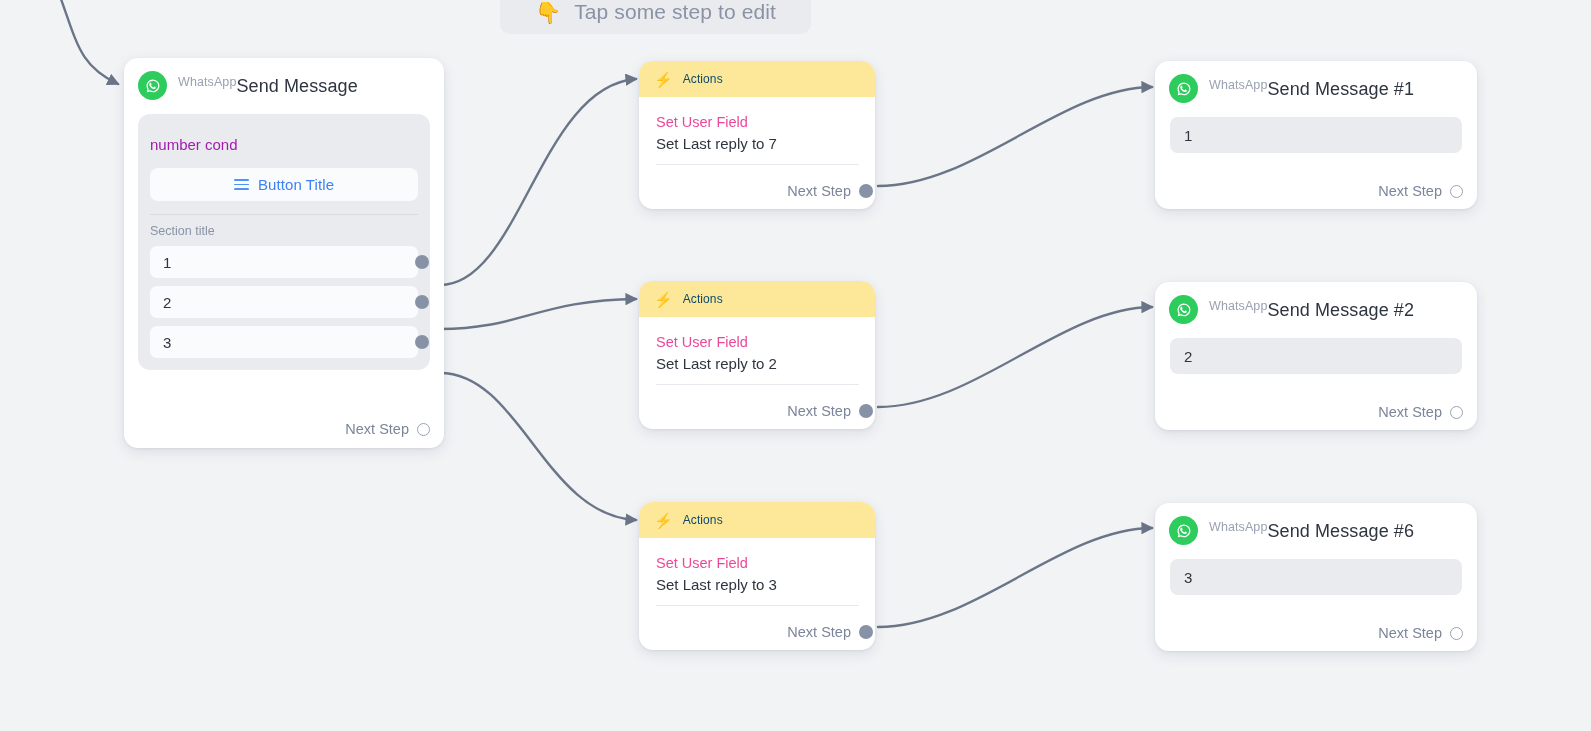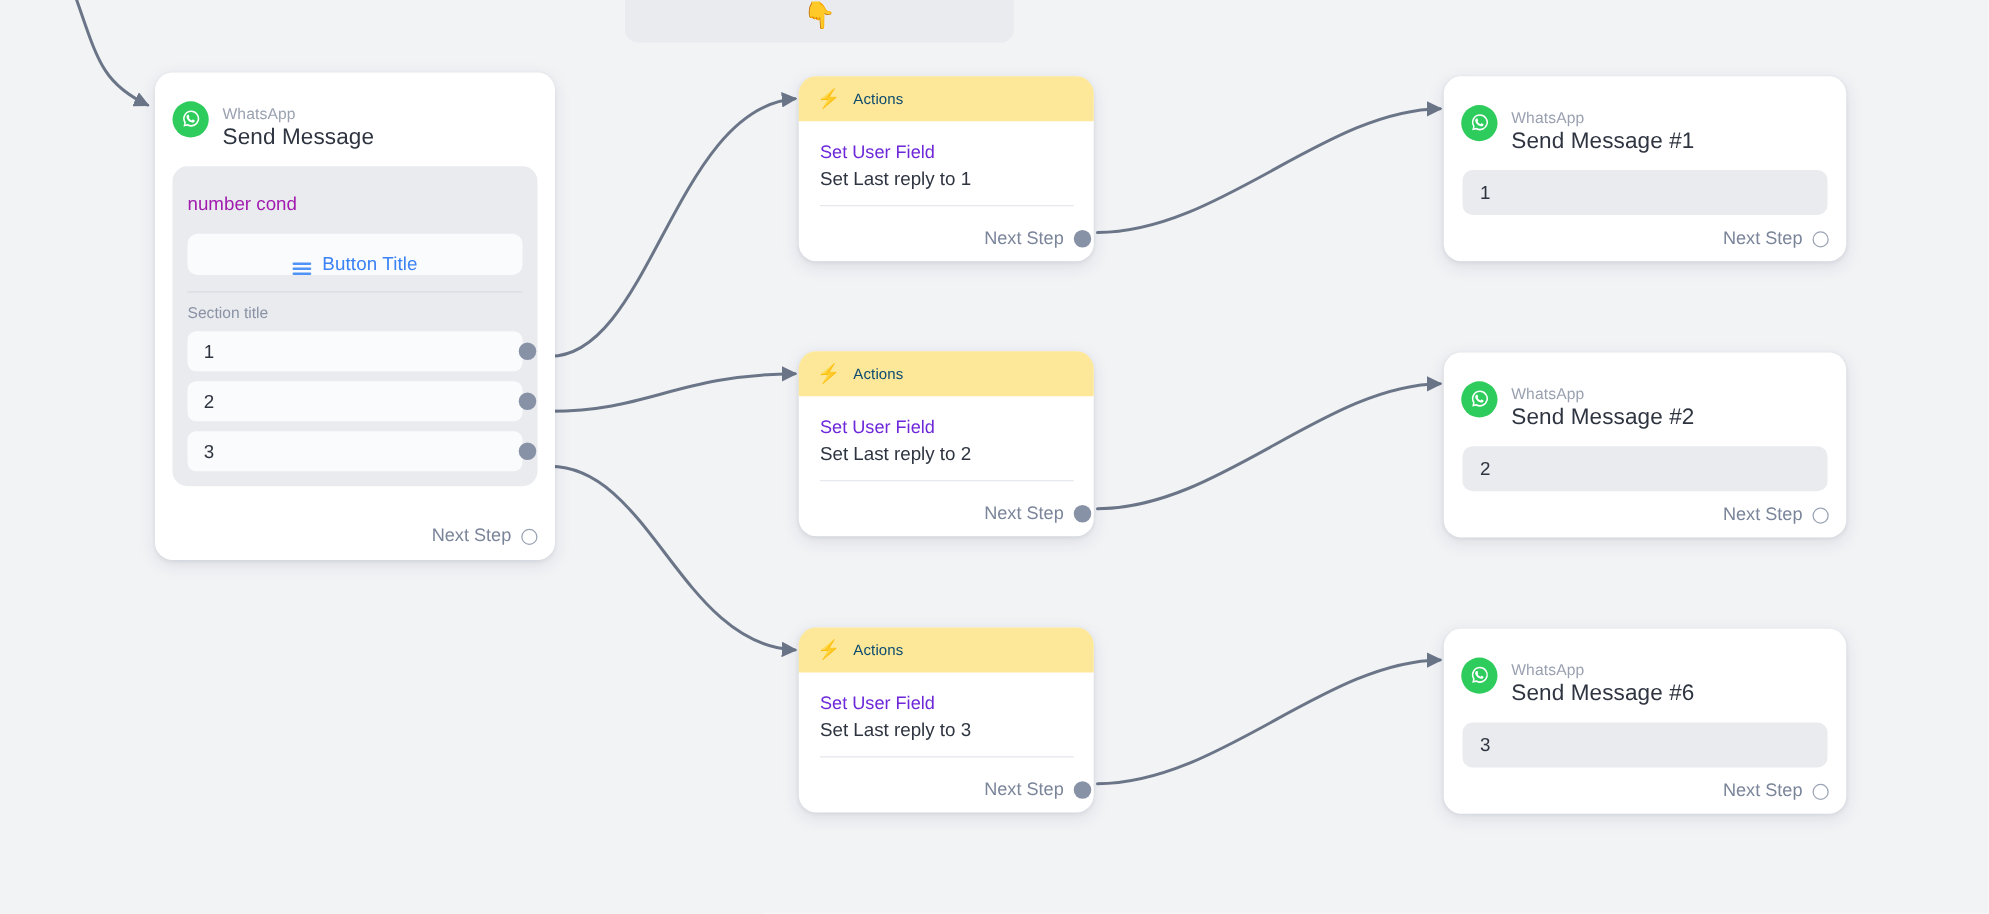--- a/index.html
+++ b/index.html
@@ -66,21 +66,21 @@
     padding: 13px 14px 10px 14px;
   }
   .wa-logo {
     width: 29px; height: 29px;
     border-radius: 50%;
     background: #2ecc5c;
     flex: 0 0 auto;
     display: flex; align-items: center; justify-content: center;
   }
   .wa-logo svg { display: block; }
-  .wa-titles { display: flex; flex-direction: column; line-height: 1.12; margin-top: 13px; }
+  .wa-titles { display: flex; line-height: 1.12; }
   .wa-app {
     font-size: 12.5px;
     color: #9aa1b1;
     letter-spacing: .1px;
   }
   .wa-name {
     font-size: 18px;
     color: #2e3440;
     letter-spacing: .1px;
     margin-top: 1px;
@@ -97,21 +97,21 @@
   }
   .lb-title { font-size: 16px; color: #2e3440; }
   .lb-sub { font-size: 15px; color: #a21caf; margin-top: 8px; }
 
   .btn-title {
     margin-top: 15px;
     height: 33px;
     background: #fafbfc;
     border-radius: 8px;
     display: flex;
-    align-items: flex-end;
+    align-items: center;
     justify-content: center;
     gap: 9px;
   }
   .btn-title .label {
     font-size: 15px;
     color: #3b82f6;
     letter-spacing: .1px;
   }
   .hamburger { display: flex; flex-direction: column; gap: 2.5px; }
   .hamburger i { display: block; width: 15px; height: 1.8px; background: #4f93f7; border-radius: 2px; }
@@ -175,21 +175,21 @@
     background: #fde89a;
     border-radius: 14px 14px 0 0;
     display: flex;
     align-items: center;
     gap: 10px;
     padding-left: 15px;
   }
   .act-head .bolt { font-size: 15px; color: #eb9127; line-height: 1; }
   .act-head .act-title { font-size: 12px; color: #0c4a6e; letter-spacing: .1px; }
   .act-body { padding: 17px 16px 0 17px; }
-  .act-field { font-size: 14.5px; color: #6d28d9; }
+  .act-field { font-size: 14.5px; color: #ec4899; }
   .act-value { font-size: 15px; color: #2e3440; margin-top: 5px; }
   .act-divider { margin-top: 12px; height: 1px; background: #e5e8ed; }
 
   
   .node-send { width: 322px; height: 148px; }
   .msg-box {
     margin: 4px 15px 0 15px;
     height: 36px;
     background: #e9ebef;
     border-radius: 8px;
@@ -228,20 +228,21 @@
       <path d="M 878 186 C 975 186 1060 88 1152 87" marker-end="url(#arrow)"></path>
 
       <path d="M 878 407 C 975 407 1060 308 1152 307" marker-end="url(#arrow)"></path>
 
       <path d="M 878 627 C 975 627 1060 529 1152 528" marker-end="url(#arrow)"></path>
     </g>
   </svg>
 
   <div class="hint-pill">
     <span class="hint-emoji">👇</span>
+    <span class="hint-text">Tap some step to edit</span>
   </div>
 
   <div class="node" id="node-list">
 
     <div class="wa-head">
       <span class="wa-logo">
         <svg width="18" height="18" viewBox="0 0 24 24" aria-hidden="true">
           <path fill="#ffffff" d="M12 3.2A8.6 8.6 0 0 0 4.6 16.2L3.7 20.3l4.2-.9A8.6 8.6 0 1 0 12 3.2zm0 1.7a6.9 6.9 0 1 1-3.6 12.8l-.4-.2-2.2.5.5-2.1-.2-.4A6.9 6.9 0 0 1 12 4.9z"></path>
           <path fill="#ffffff" d="M9.6 8.1c-.2-.4-.4-.4-.6-.4h-.5c-.2 0-.5.1-.7.4-.3.3-.9 1-.9 2 0 1.1.8 2.1 1 2.3.1.1 1.4 2.3 3.6 3.1 1.8.7 2.2.6 2.6.5.6-.1 1.3-.6 1.5-1.1.2-.5.2-1 .1-1.1 0-.1-.2-.2-.4-.3l-1.4-.7c-.2-.1-.4-.1-.5.1l-.6.7c-.1.2-.3.2-.5.1-.2-.1-.9-.4-1.7-1.1-.6-.6-1-1.2-1.1-1.4-.1-.2 0-.3.1-.4l.4-.5c.1-.2.1-.3 0-.5l-.5-1.2z"></path>
         </svg>
@@ -287,21 +288,21 @@
     </div>
   </div>
 
   <div class="node node-actions" style="left:639px; top:61px;">
     <div class="act-head">
       <span class="bolt">⚡</span>
       <span class="act-title">Actions</span>
     </div>
     <div class="act-body">
       <div class="act-field">Set User Field</div>
-      <div class="act-value">Set Last reply to 1</div>
+      <div class="act-value">Set Last reply to 7</div>
       <div class="act-divider"></div>
     </div>
     <div class="next-step">
       <span class="ns-label">Next Step</span>
       <span class="ns-dot-filled"></span>
     </div>
   </div>
 
   <div class="node node-actions" style="left:639px; top:281px;">
     <div class="act-head">

